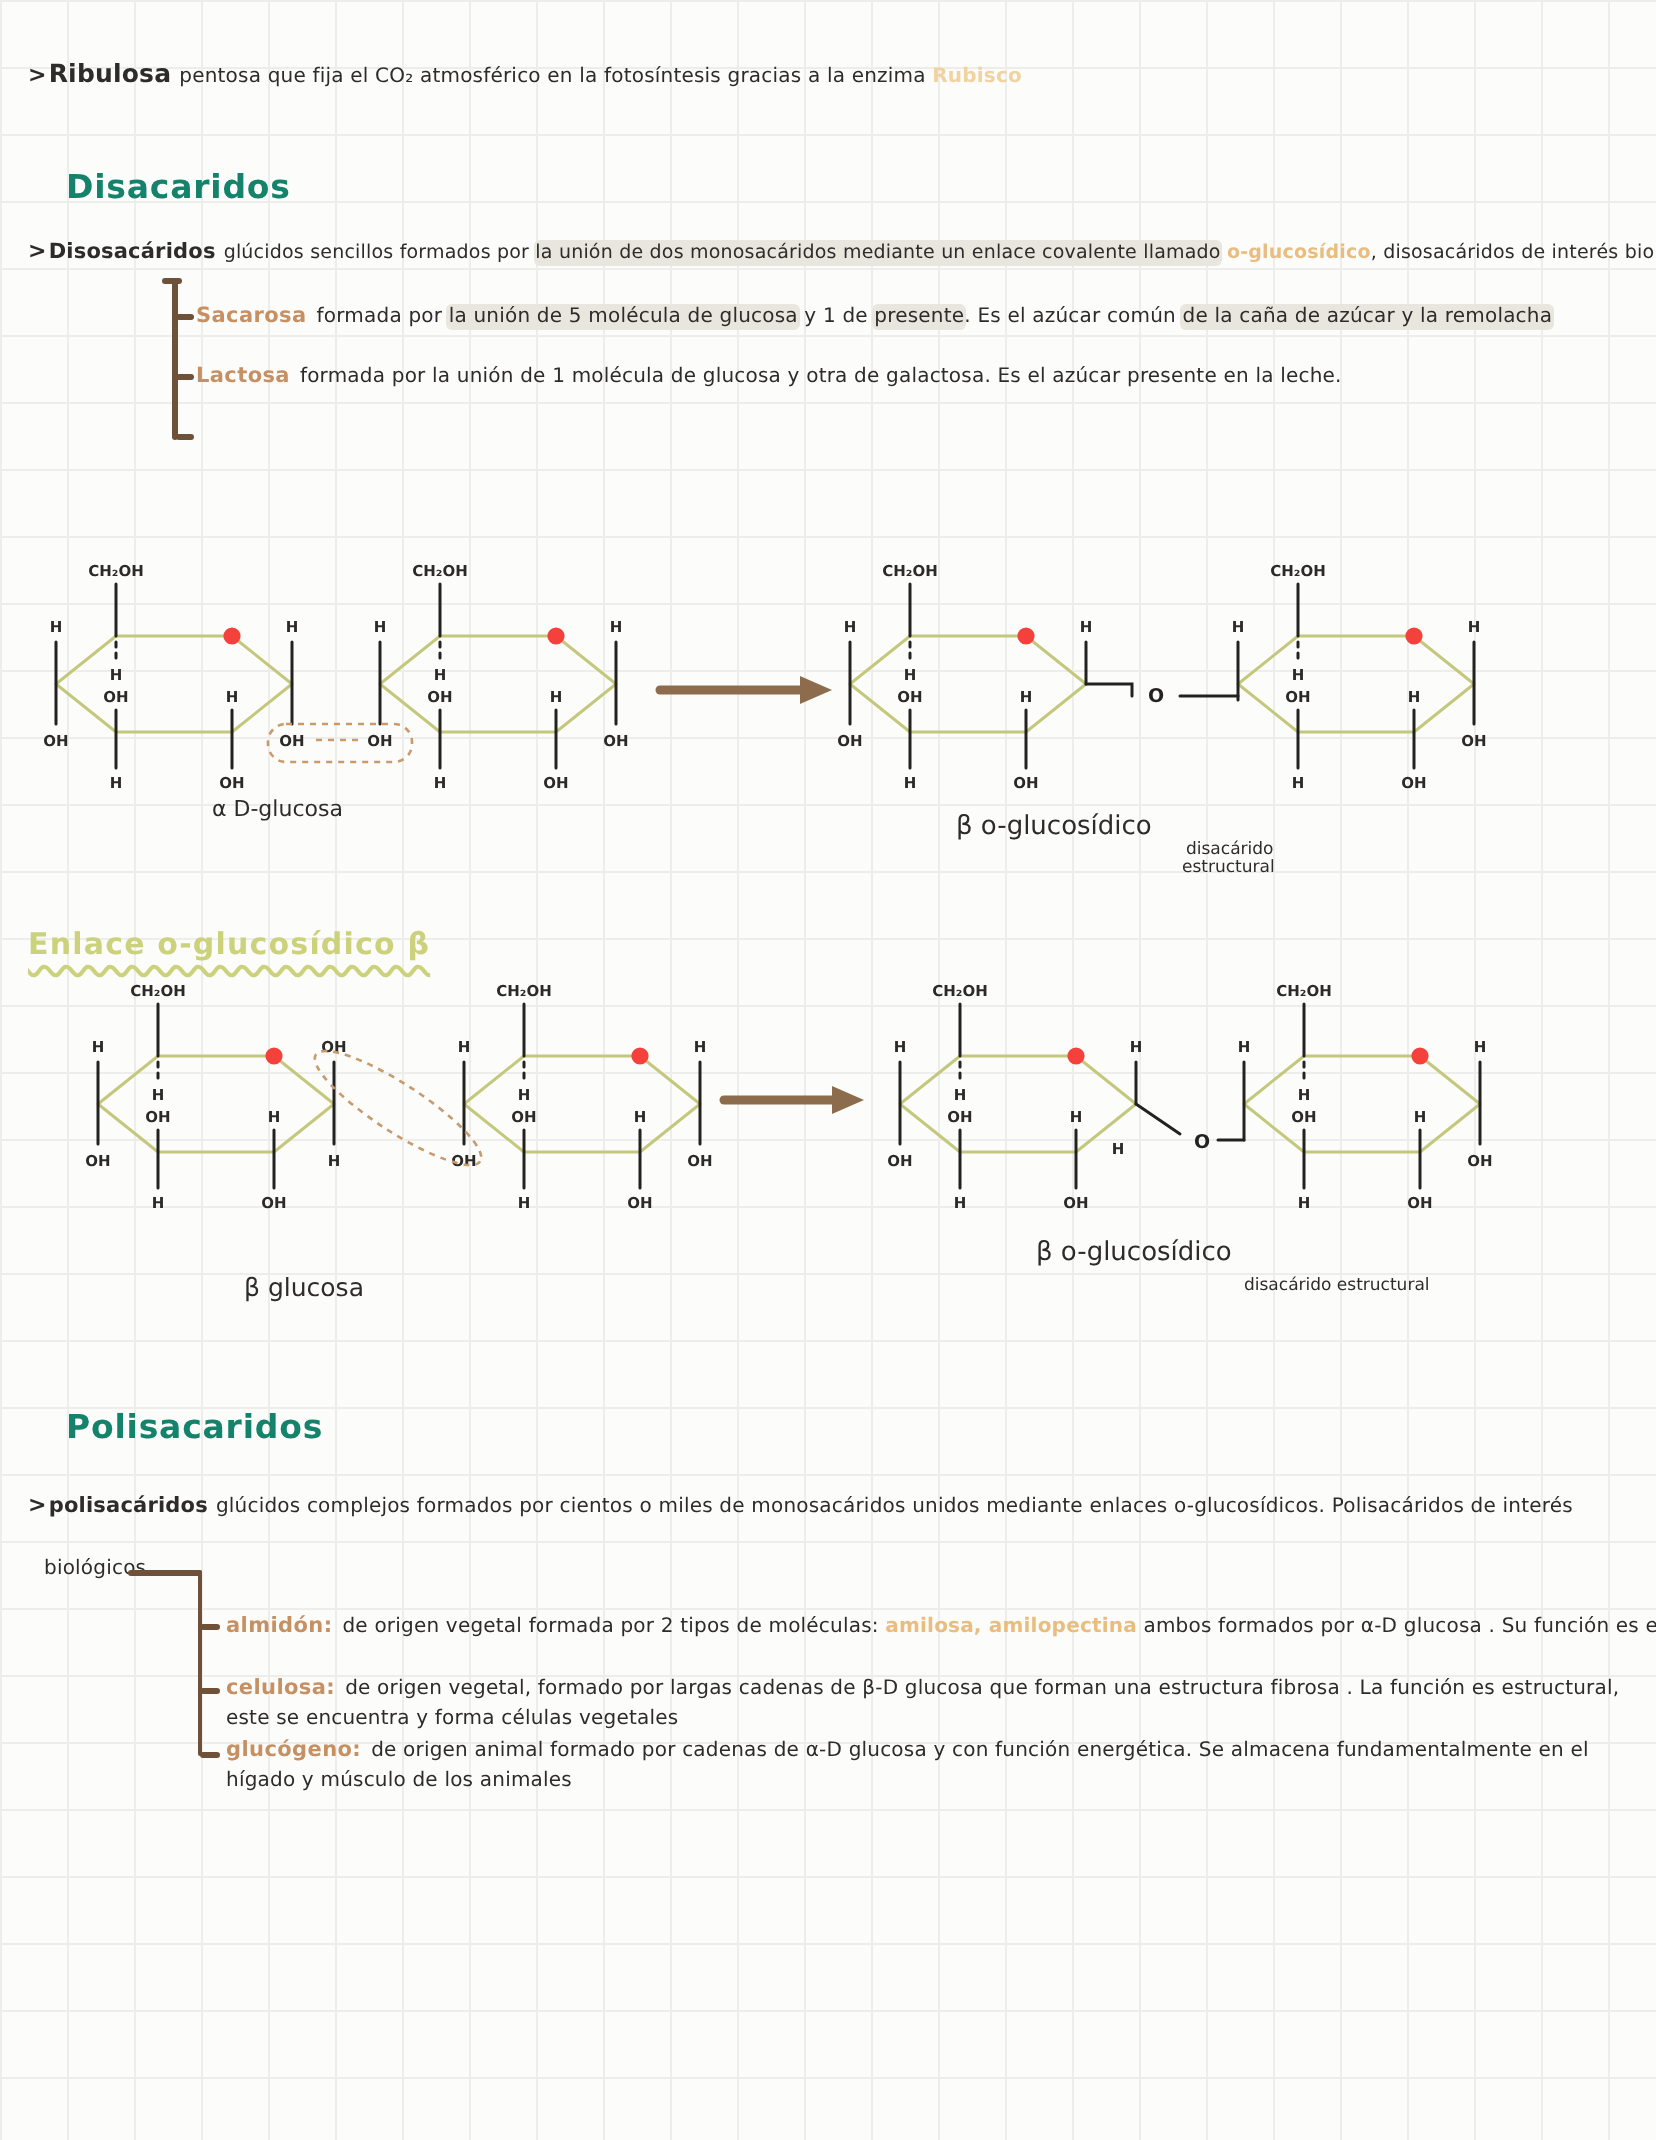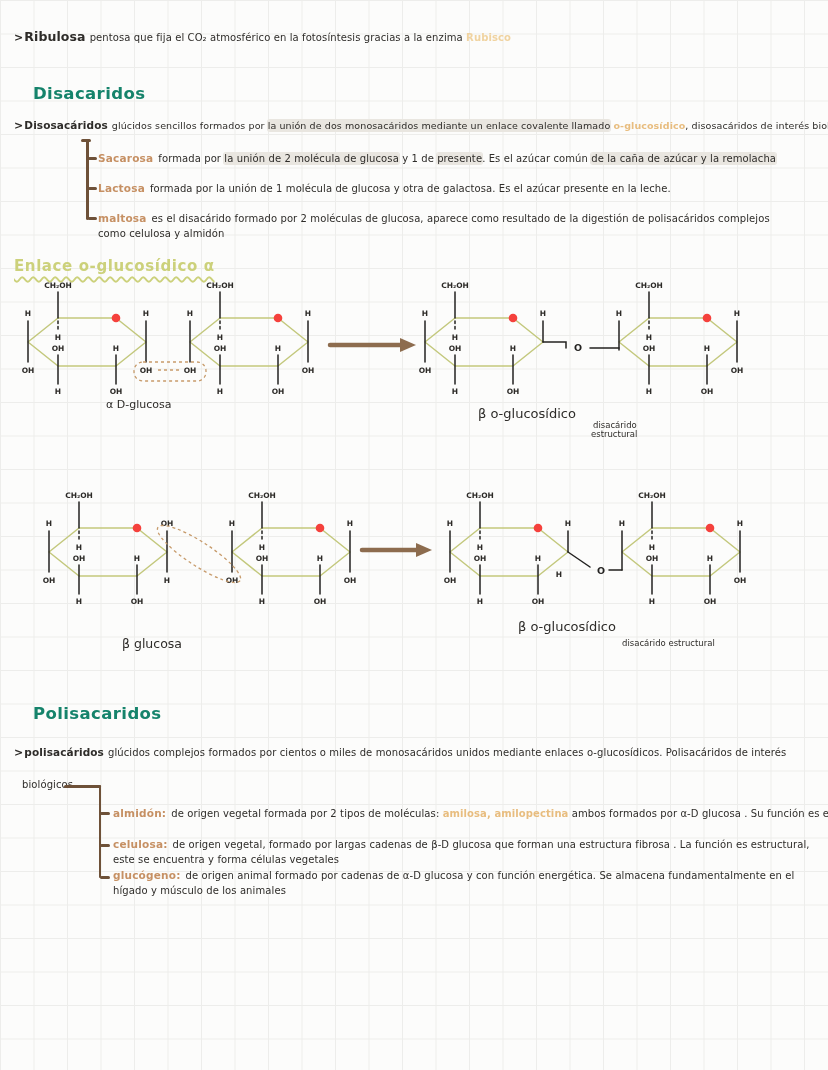--- a/index.html
+++ b/index.html
@@ -58,30 +58,26 @@
     <span class="bullet">&gt;</span><span class="term-dark">Disosacáridos</span><span><span class="seg">glúcidos sencillos formados por </span><span class="seg gray">la unión de dos monosacáridos mediante un enlace covalente llamado</span><span class="seg"> </span><span class="seg orange">o-glucosídico</span><span class="seg">, disosacáridos de interés biológicos</span></span>
   </div>
 
   <div class="bk" style="left:86px;top:139px;width:2.5px;height:81px;"></div>
   <div class="bk" style="left:81px;top:139px;width:10px;height:2.5px;"></div>
   <div class="bk" style="left:88px;top:157px;width:9px;height:2.5px;"></div>
   <div class="bk" style="left:88px;top:187px;width:9px;height:2.5px;"></div>
   <div class="bk" style="left:88px;top:217px;width:9px;height:2.5px;"></div>
 
   <div class="row nowrap" style="left:98px;top:151px;">
-    <span class="term">Sacarosa</span><span><span class="seg">formada por </span><span class="seg gray">la unión de 2 molécula de glucosa</span><span class="seg"> y 1 de </span><span class="seg gray">presente</span><span class="seg">. Es el azúcar común </span><span class="seg gray">de la caña de azúcar y la remolacha</span></span>
+    <span class="term">Sacarosa</span><span><span class="seg">formada por </span><span class="seg gray">la unión de 5 molécula de glucosa</span><span class="seg"> y 1 de </span><span class="seg gray">presente</span><span class="seg">. Es el azúcar común </span><span class="seg gray">de la caña de azúcar y la remolacha</span></span>
   </div>
   <div class="row nowrap" style="left:98px;top:181px;">
     <span class="term">Lactosa</span><span><span class="seg">formada por la unión de 1 molécula de glucosa y otra de galactosa. Es el azúcar presente en la leche.</span></span>
   </div>
-  <div class="row" style="left:98px;top:211px;width:678px;">
-    <span class="term">maltosa</span><span><span class="seg">es el disacárido formado por 2 moléculas de glucosa, aparece como resultado de la digestión de polisacáridos complejos como celulosa y almidón</span></span>
-  </div>
-
-  <div class="h-olive" style="left:14px;top:257px;">Enlace o-glucosídico α</div>
+
   <svg id="svgA" class="abs" style="left:12px;top:272px;" width="806" height="175">
       <polygon points="16,70 46,46 104,46 134,70 104,94 46,94" class="hex"></polygon>
       <circle cx="104" cy="46" r="4.3" class="odot"></circle>
       <text x="46" y="16" class="chem">CH₂OH</text>
       <line x1="46" y1="20" x2="46" y2="46" class="bond"></line>
       <line x1="46" y1="49" x2="46" y2="59" class="bond dsh"></line>
       <text x="46" y="68" class="chem">H</text>
       <text x="46" y="79" class="chem">OH</text>
       <line x1="46" y1="83" x2="46" y2="112" class="bond"></line>
       <text x="46" y="122" class="chem">H</text>
@@ -152,20 +148,21 @@
       <text x="725" y="101" class="chem">OH</text>
       <polyline points="531,70 554,70 554,76" class="bondp"></polyline>
       <text x="566" y="79" class="obridge">O</text>
       <line x1="578" y1="76" x2="607" y2="76" class="bond"></line>
     </svg>
   <div class="cap cap-md" style="left:106px;top:398px;">α D-glucosa</div>
   <div class="cap cap-lg" style="left:478px;top:406px;">β o-glucosídico</div>
   <div class="cap cap-sm" style="left:593px;top:420px;">disacárido</div>
   <div class="cap cap-sm" style="left:591px;top:429px;">estructural</div>
 
+  <div class="h-olive" style="left:14px;top:463px;">Enlace o-glucosídico β</div>
   <svg id="svgB" class="abs" style="left:12px;top:482px;" width="806" height="180">
       <polygon points="37,70 67,46 125,46 155,70 125,94 67,94" class="hex"></polygon>
       <circle cx="125" cy="46" r="4.3" class="odot"></circle>
       <text x="67" y="16" class="chem">CH₂OH</text>
       <line x1="67" y1="20" x2="67" y2="46" class="bond"></line>
       <line x1="67" y1="49" x2="67" y2="59" class="bond dsh"></line>
       <text x="67" y="68" class="chem">H</text>
       <text x="67" y="79" class="chem">OH</text>
       <line x1="67" y1="83" x2="67" y2="112" class="bond"></line>
       <text x="67" y="122" class="chem">H</text>

